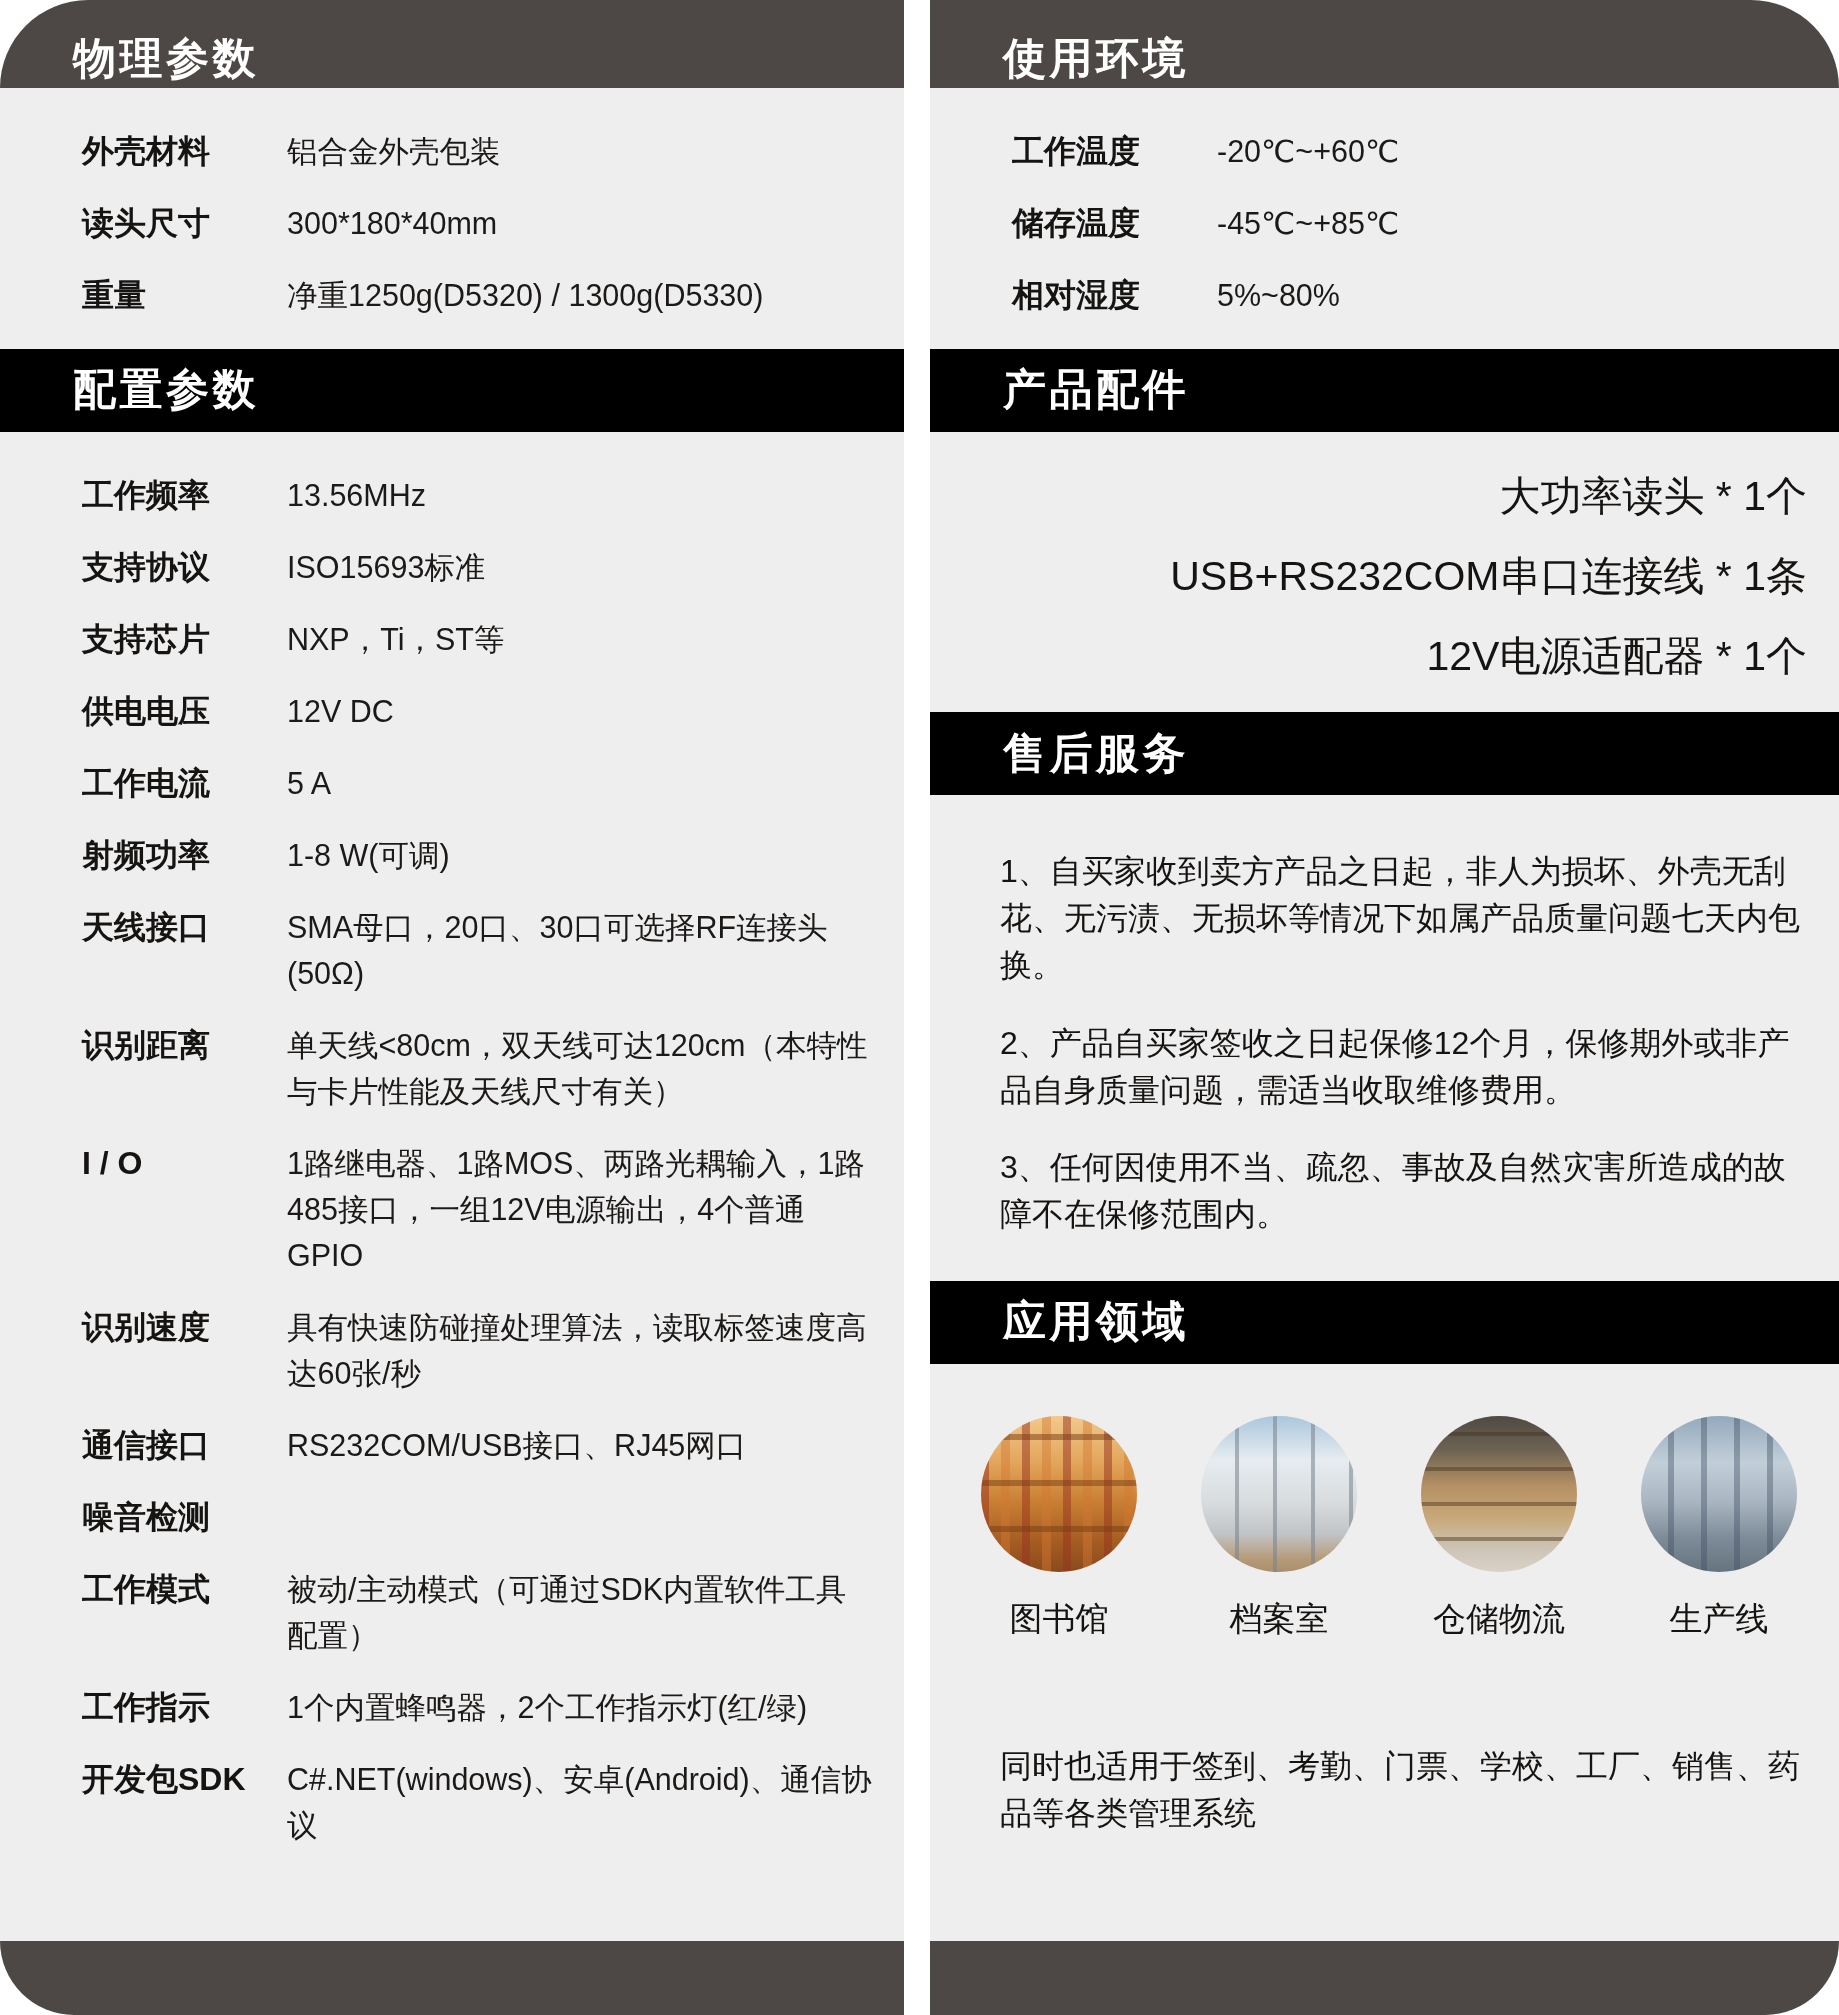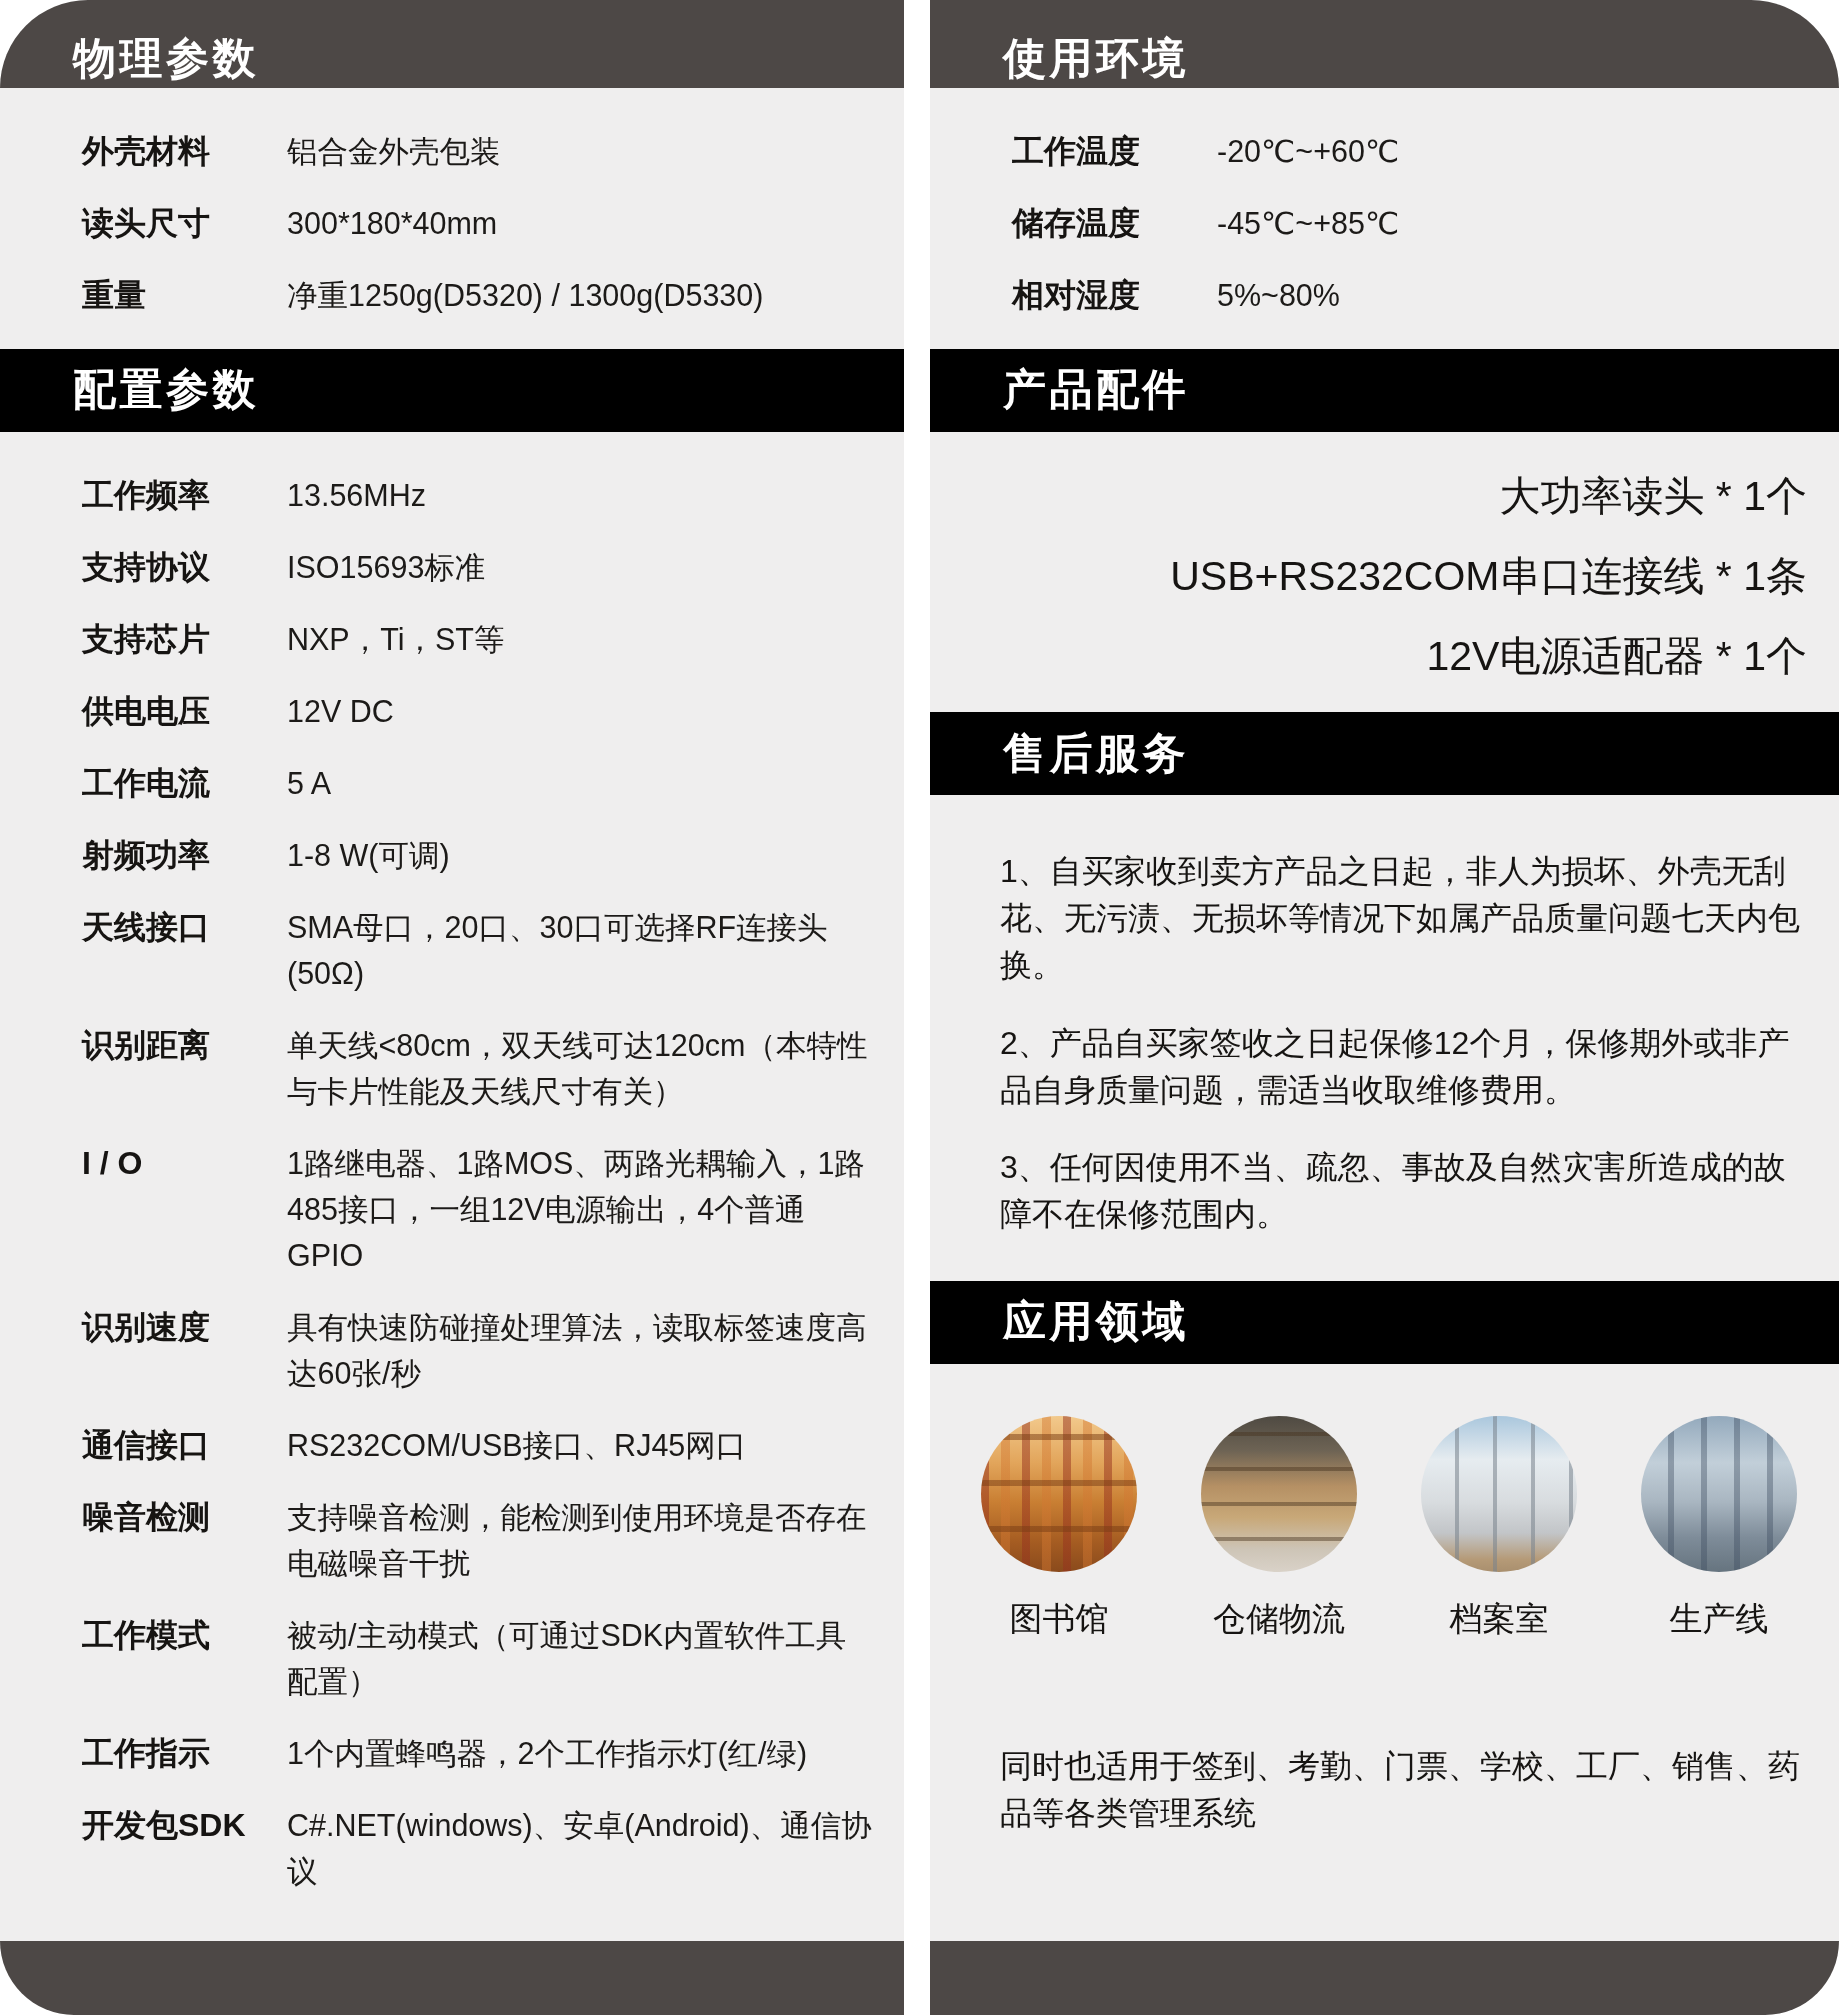--- a/index.html
+++ b/index.html
@@ -114,21 +114,20 @@
         <div class="row">
           <div class="label">识别速度</div>
           <div class="value">具有快速防碰撞处理算法，读取标签速度高达60张/秒</div>
         </div>
         <div class="row">
           <div class="label">通信接口</div>
           <div class="value">RS232COM/USB接口、RJ45网口</div>
         </div>
         <div class="row">
           <div class="label">噪音检测</div>
-          <div class="value">支持噪音检测，能检测到使用环境是否存在电磁噪音干扰</div>
         </div>
         <div class="row">
           <div class="label">工作模式</div>
           <div class="value">被动/主动模式（可通过SDK内置软件工具配置）</div>
         </div>
         <div class="row">
           <div class="label">工作指示</div>
           <div class="value">1个内置蜂鸣器，2个工作指示灯(红/绿)</div>
         </div>
         <div class="row">
@@ -183,28 +182,28 @@
       <div class="mid-banner">
         <span>应用领域</span>
       </div>
 
       <div class="apps">
         <div class="app">
           <div class="photo photo-library"></div>
           <div class="caption">图书馆</div>
         </div>
         <div class="app">
+          <div class="photo photo-archive"></div>
+          <div class="caption">档案室</div>
+        </div>
+        <div class="app">
           <div class="photo photo-warehouse"></div>
           <div class="caption">仓储物流</div>
         </div>
         <div class="app">
-          <div class="photo photo-archive"></div>
-          <div class="caption">档案室</div>
-        </div>
-        <div class="app">
           <div class="photo photo-production"></div>
           <div class="caption">生产线</div>
         </div>
       </div>
 
       <div class="note">同时也适用于签到、考勤、门票、学校、工厂、销售、药品等各类管理系统</div>
     </div>
     <div class="footer-bar round-br"></div>
   </div>
 

